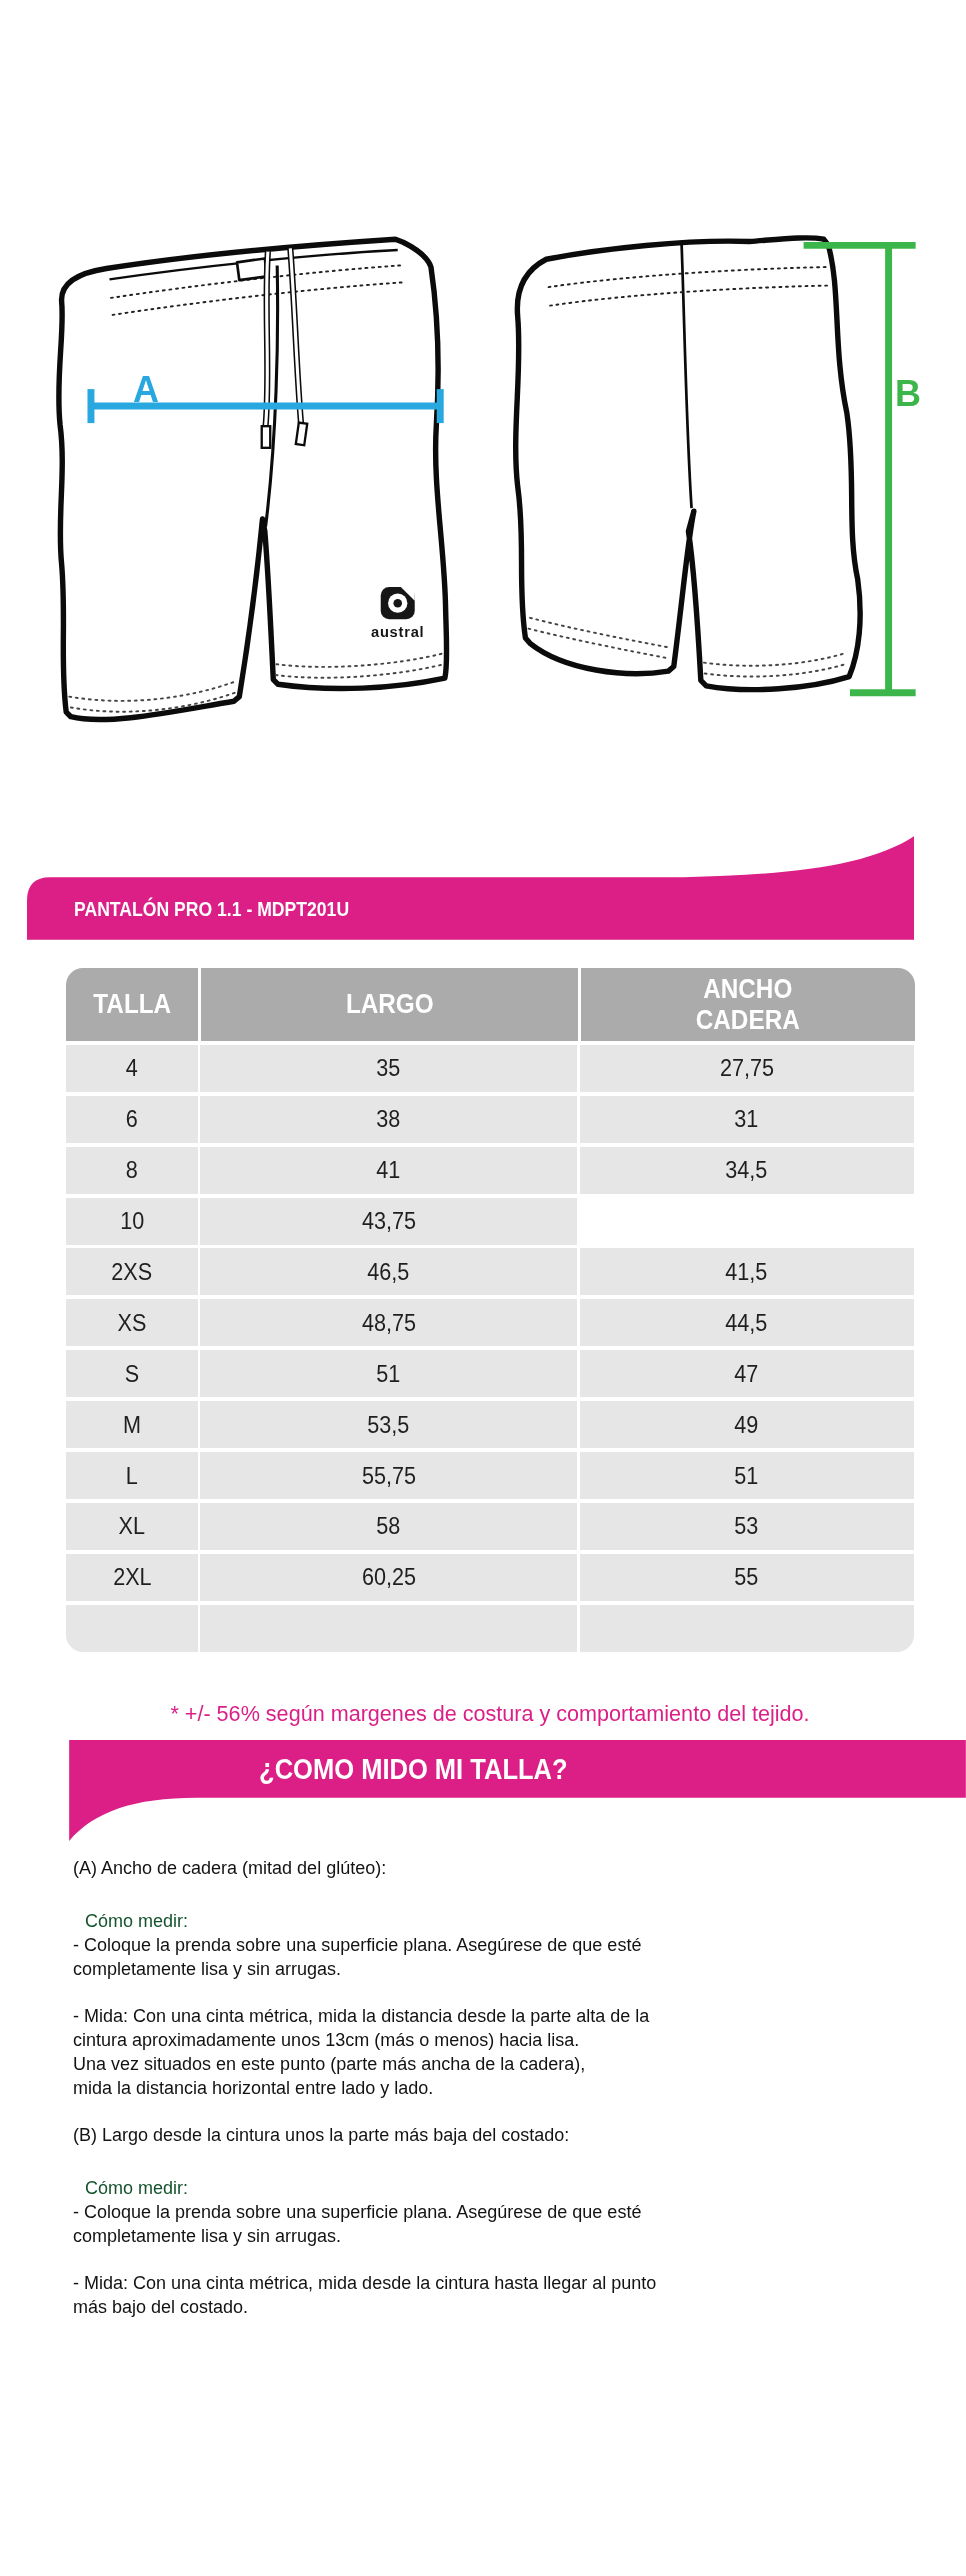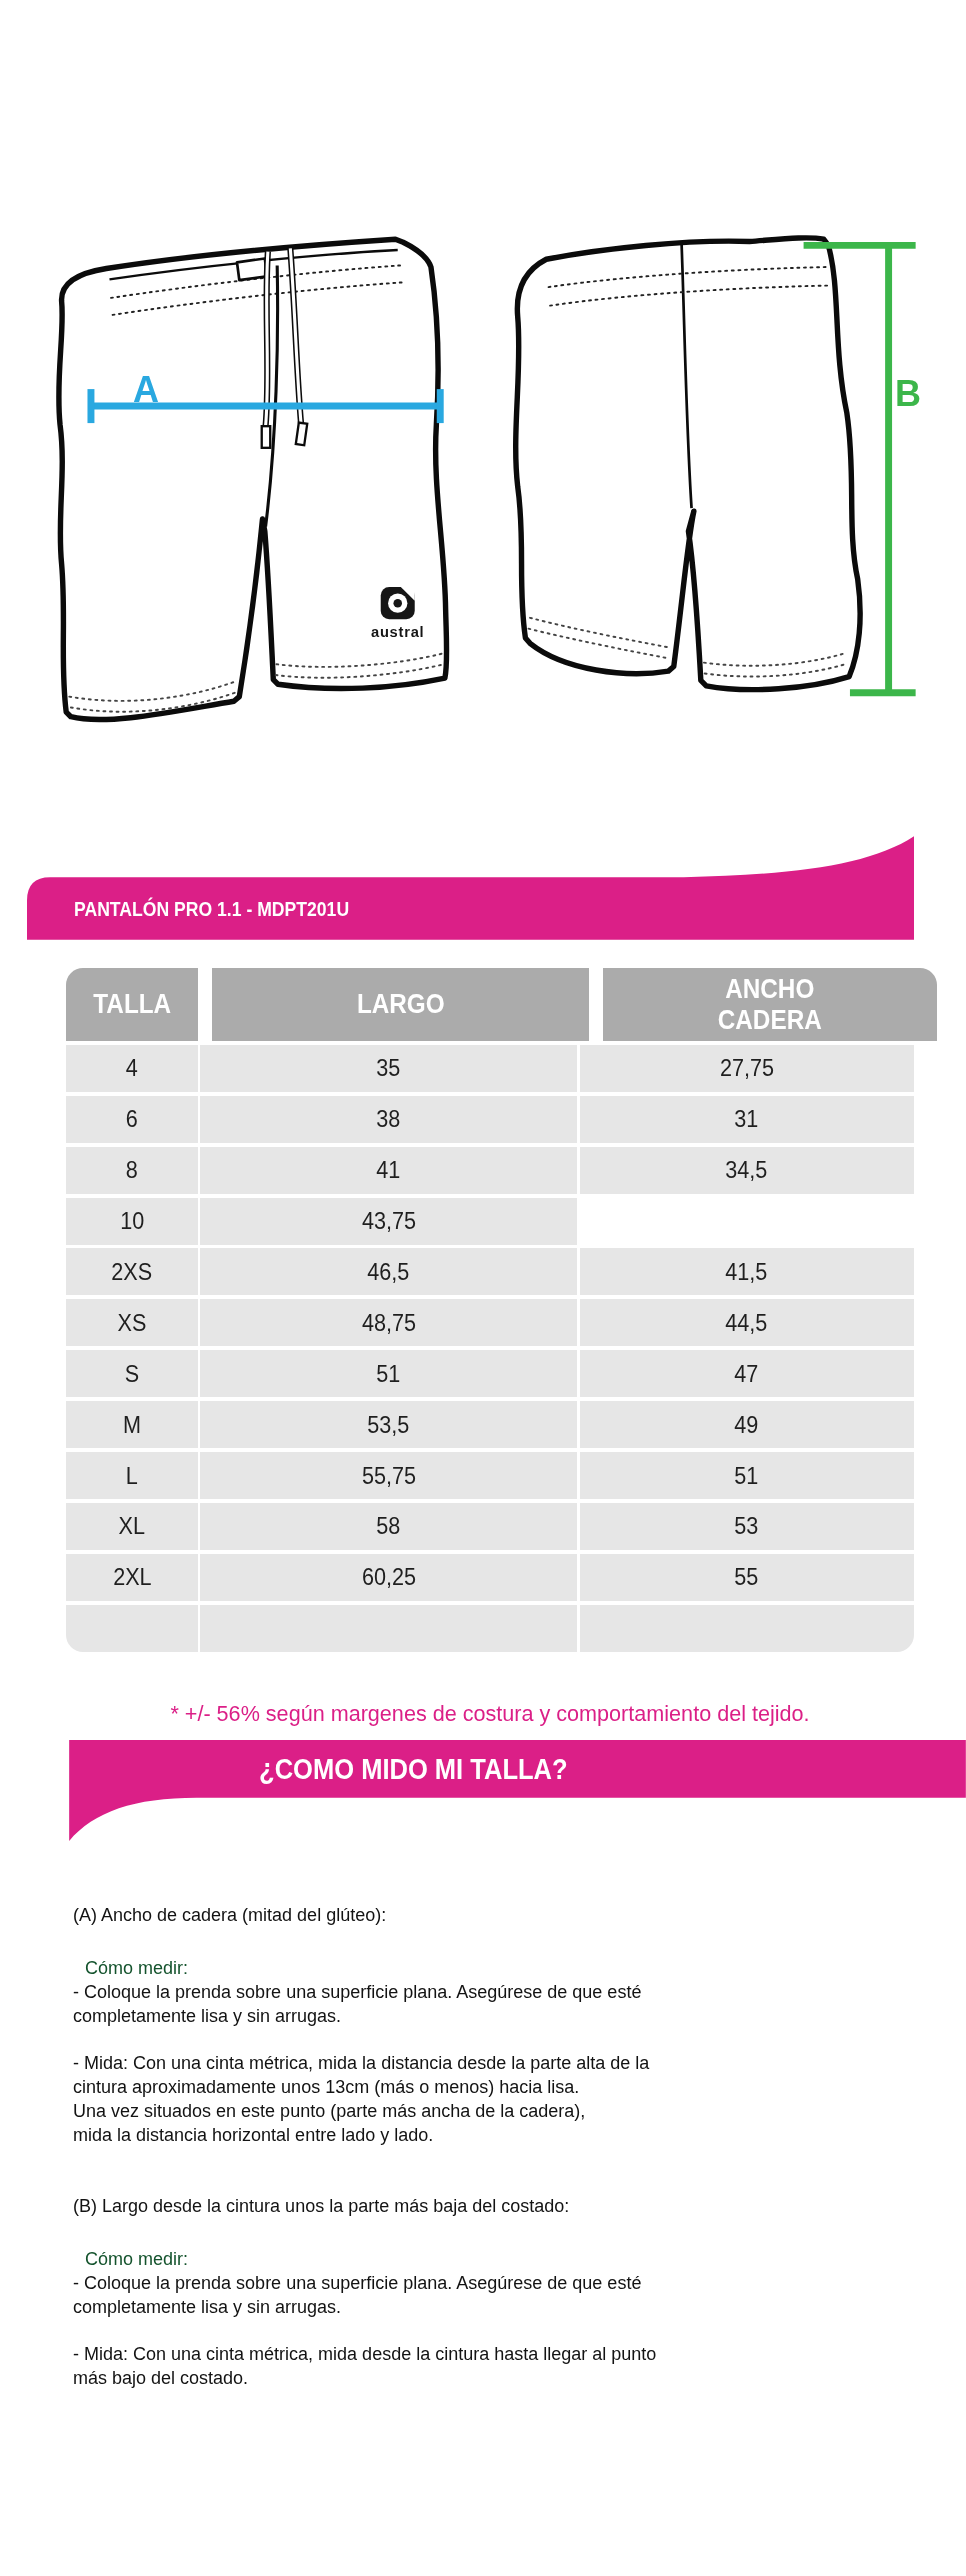--- a/index.html
+++ b/index.html
@@ -15,21 +15,21 @@
   .measure-label{position:absolute;font-weight:bold;font-size:36px;line-height:36px;}
   #label-a{left:133px;top:372px;color:#29A8E0;}
   #label-b{left:895px;top:376px;color:#3CB64A;}
 
   
   #band1-title{left:74px;top:889px;width:695px;height:40px;color:#fff;
                font-weight:bold;font-size:20px;line-height:40px;white-space:nowrap;}
 
   
   #size-table{left:66px;top:968px;width:848px;}
-  .t-head{display:grid;grid-template-columns:132px 377px 334px;column-gap:14px;height:73px;}
+  .t-head{display:grid;grid-template-columns:132px 377px 334px;column-gap:3px;height:73px;}
   .t-head .hcell{background:#ABABAB;color:#fff;display:flex;align-items:center;justify-content:center;
                  font-weight:bold;font-size:27px;line-height:31px;text-align:center;white-space:pre-line;}
   .t-head .hcell:first-child{border-top-left-radius:17px;}
   .t-head .hcell:last-child{border-top-right-radius:17px;}
   .t-row{display:grid;grid-template-columns:132px 377px 334px;column-gap:2.3px;height:47px;margin-top:3.9px;}
   .t-row .cell{background:#E6E6E6;color:#1f1f1f;display:flex;align-items:center;justify-content:center;
                font-size:24px;font-weight:400;}
   .t-row:last-child .cell:first-child{border-bottom-left-radius:17px;}
   .t-row:last-child .cell:last-child{border-bottom-right-radius:17px;}
 
@@ -37,21 +37,21 @@
   #footnote{left:66px;top:1701px;width:848px;text-align:center;color:#DB1F87;
             font-size:21.6px;font-weight:400;}
 
   
   #band2-title{right:55px;top:1751px;width:695px;height:37px;color:#fff;
                font-weight:bold;font-size:29px;line-height:37px;white-space:nowrap;}
 
   
   #instructions{left:73px;top:1856px;width:834px;color:#131313;font-size:18px;line-height:24px;}
   #instructions p{margin:0;white-space:pre-line;}
-  #instructions .sec-title{margin-bottom:29px;margin-top:47px;}
+  #instructions .sec-title{margin-bottom:29px;}
   #instructions .how{color:#14532d;margin-bottom:0;margin-left:12px;}
   #instructions .step{margin-bottom:23px;}
 </style>
 </head>
 <body>
 
 <div id="page">
 
   <svg class="abs" style="left:46px;top:216px" width="433" height="510" viewBox="0 0 560 660">
 

